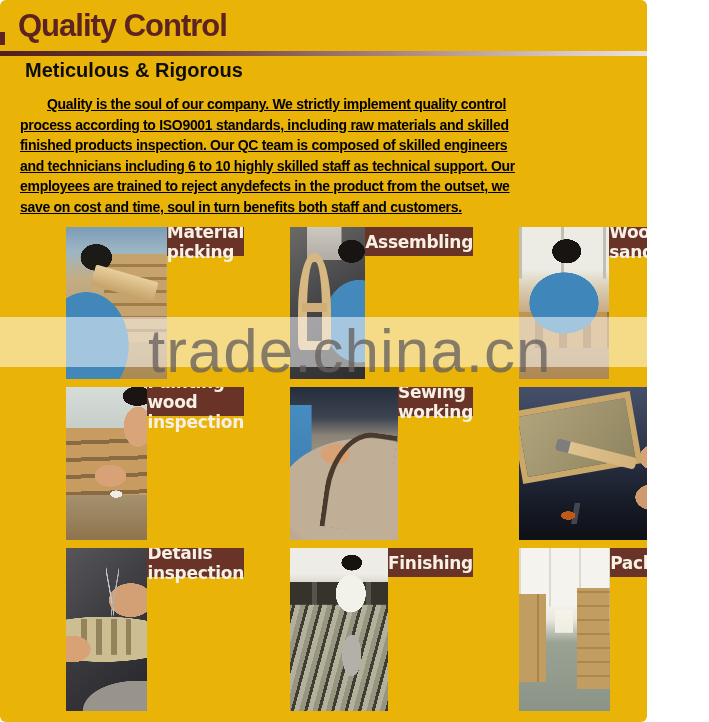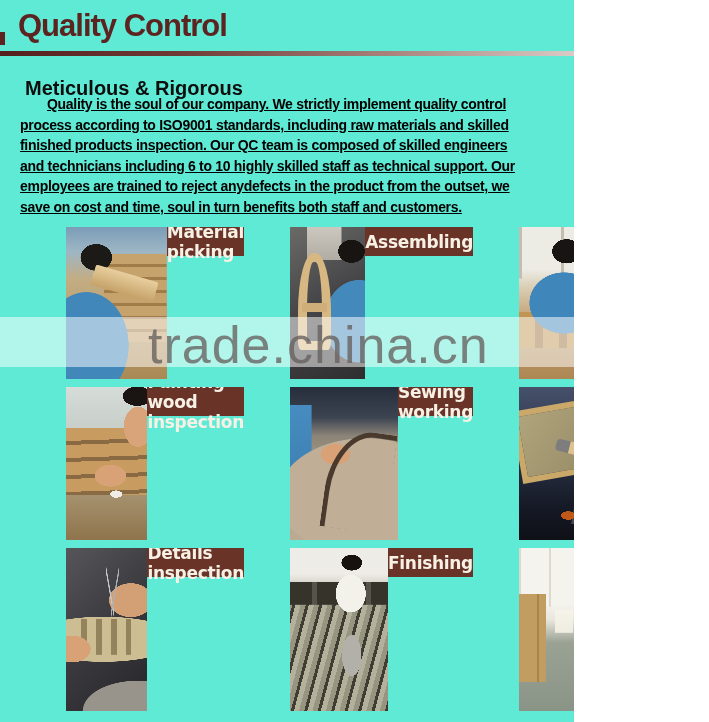--- a/index.html
+++ b/index.html
@@ -1,25 +1,25 @@
 <!DOCTYPE html>
 <html><head>
 <meta charset="utf-8">
 <style>
   html,body{margin:0;padding:0;background:#fff;}
-  .page{position:relative;width:574px;height:722px;background:#5eead4;overflow:hidden;
-        font-family:"Liberation Sans",sans-serif;}
+  .page{position:relative;width:647px;height:722px;background:#eab308;overflow:hidden;
+        font-family:"Liberation Sans",sans-serif;border-radius:6px;}
 
   
   .title{position:absolute;left:18px;top:8px;font-size:31px;font-weight:bold;
          color:#5c2321;letter-spacing:-1px;}
   .edge-mark{position:absolute;left:0;top:32px;width:5px;height:13px;background:#5c2321;}
   .rule{position:absolute;left:0;top:51px;width:709px;height:5px;
         background:linear-gradient(to right,#53201e 0%,#6e3a35 25%,#a8837c 55%,#d8c8c3 80%,#f4efed 97%);}
-  .subtitle{position:absolute;left:25px;top:77px;font-size:20px;font-weight:bold;color:#0d0d0d;}
+  .subtitle{position:absolute;left:25px;top:59px;font-size:20px;font-weight:bold;color:#0d0d0d;}
 
   
   .intro{position:absolute;left:20px;top:94px;width:676px;font-size:14px;font-weight:bold;
          color:#000;line-height:20.5px;letter-spacing:-0.3px;text-decoration:underline;}
   .intro div{white-space:pre;}
   .intro div.indent{padding-left:27px;}
 
   
   .grid{position:absolute;left:31px;top:227px;width:652px;display:grid;
         grid-template-columns:213px 218px 199px;grid-template-rows:152px 153px 163px;
@@ -115,21 +115,21 @@
   .p9{background:
       linear-gradient(180deg,#f6f4ea,#efede0) 50% 44%/20% 14% no-repeat,
       repeating-linear-gradient(90deg,#c29d62 0 18px,#a9854c 18px 20px) 0 62%/30% 54% no-repeat,
       repeating-linear-gradient(0deg,#c29d62 0 12px,#ab8750 12px 14px) 100% 64%/36% 62% no-repeat,
       repeating-linear-gradient(90deg,#dcdacf 0 2px,transparent 2px 30px) 0 0/100% 36% no-repeat,
       linear-gradient(180deg,#f4f3ee 0 34%,#e9e7dd 44%,#9aa294 58%,#8a9486 100%);}
 
   
   .wm-band{position:absolute;left:0;top:317px;width:709px;height:50px;z-index:5;
       background:rgba(255,255,255,0.52);}
-  .wm-text{position:absolute;left:148px;top:-2px;font-size:52px;color:rgba(102,96,93,0.78);
+  .wm-text{position:absolute;left:148px;top:-2px;font-size:62px;color:rgba(102,96,93,0.78);
       font-family:"Liberation Sans",sans-serif;letter-spacing:1px;}
 </style>
 </head>
 <body>
 
 <div class="page">
 
   <div class="title">Quality Control</div>
   <div class="edge-mark"></div>
   <div class="rule"></div>

